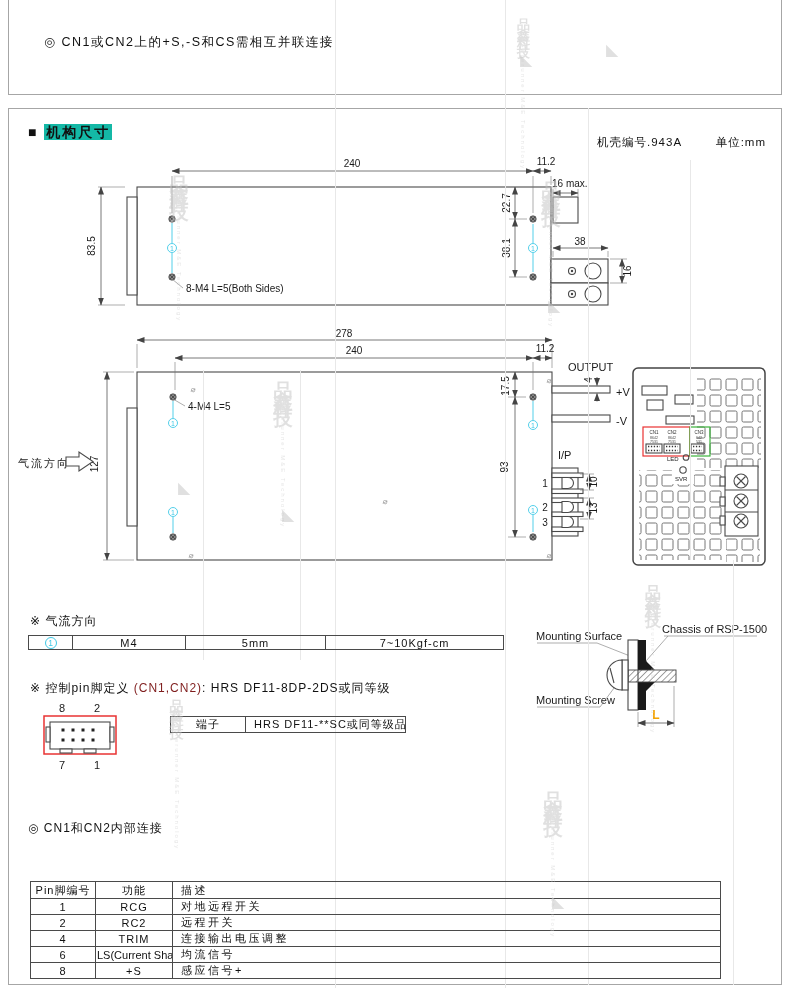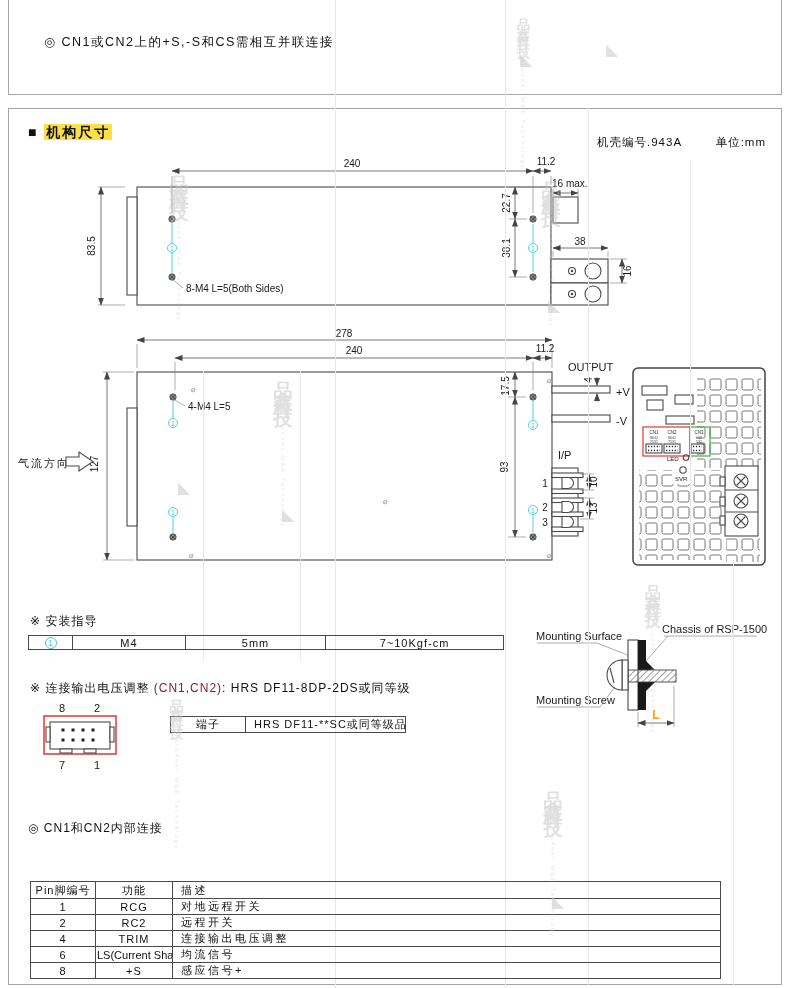--- a/index.html
+++ b/index.html
@@ -2,21 +2,21 @@
 <html><head>
 <meta charset="utf-8">
 <style>
   *{box-sizing:border-box;margin:0;padding:0}
   html,body{width:790px;height:988px}
   body{position:relative;background:#fff;font-family:"Liberation Sans","DejaVu Sans",sans-serif;color:#111;overflow:hidden}
   .frame{position:absolute;border:1px solid #a6a6a6;z-index:0}
   .vline{position:absolute;width:1px;background:#e8e8e8;z-index:2}
   .note{position:absolute;font-size:12.5px;letter-spacing:1.5px;z-index:3}
   .title{position:absolute;font-size:14px;font-weight:bold;letter-spacing:2px;z-index:3}
-  .title .hl{background:#fde047;padding:0 2px}
+  .title .hl{background:#14b8a6;padding:0 2px}
   .caseinfo{position:absolute;font-size:11.5px;letter-spacing:1px;z-index:3}
   .heading{position:absolute;font-size:12px;letter-spacing:1px;z-index:3}
   svg.draw{position:absolute;left:0;top:0;z-index:1}
   .tbl{position:absolute;border-collapse:collapse;table-layout:fixed;z-index:3}
   .tbl th,.tbl td{border:1px solid #4a4a4a;font-weight:normal;font-size:11px;text-align:center;padding:0 3px;color:#111;letter-spacing:1px;white-space:nowrap;overflow:hidden}
   .tbl .lft{text-align:left;padding-left:8px;letter-spacing:2.5px}
   .h14 tr{height:14px}.h15 tr{height:15px}.h16 tr{height:16px}
   .orange{color:#f5a300;font-weight:bold}
   .red{color:#7f1d1d}
   .c1{display:inline-block;width:12px;height:12px;line-height:11px;border:1px solid #3fc9e6;border-radius:50%;color:#3fc9e6;font-size:8.5px;text-align:center;vertical-align:middle;letter-spacing:0}
@@ -314,40 +314,40 @@
       <rect x="71.5" y="738.5" width="3" height="3" fill="#222"></rect>
       <rect x="81.5" y="738.5" width="3" height="3" fill="#222"></rect>
       <rect x="91.5" y="738.5" width="3" height="3" fill="#222"></rect>
     <text class="lb" x="62" y="712" text-anchor="middle">8</text>
     <text class="lb" x="97" y="712" text-anchor="middle">2</text>
     <text class="lb" x="62" y="769" text-anchor="middle">7</text>
     <text class="lb" x="97" y="769" text-anchor="middle">1</text>
   </g>
 </svg>
 
-<div class="heading" style="left:30px;top:613px">※ 安装指导</div>
+<div class="heading" style="left:30px;top:613px">※ 气流方向</div>
 <table class="tbl h14" style="left:28px;top:635px;width:475px">
   <colgroup>
       <col style="width:44px">
       <col style="width:113px">
       <col style="width:140px">
       <col style="width:178px">
     </colgroup>
   <tbody>
   <tr>
     <td><span class="c1">1</span></td>
     <td>M4</td>
     <td>5mm</td>
     <td>7~10Kgf-cm</td>
   </tr>
 </tbody>
   </table>
 
 <div class="heading" style="left:30px;top:680px">
-  <span>※ 连接输出电压调整 </span><span class="red">(CN1,CN2)</span><span>: HRS DF11-8DP-2DS或同等级</span>
+  <span>※ 控制pin脚定义 </span><span class="red">(CN1,CN2)</span><span>: HRS DF11-8DP-2DS或同等级</span>
 </div>
 <table class="tbl h15" style="left:170px;top:716px;width:235px">
   <colgroup>
       <col style="width:75px">
       <col style="width:160px">
     </colgroup>
   <tbody>
   <tr>
     <td>端子</td>
     <td class="lft" style="letter-spacing:1px">HRS DF11-**SC或同等级品</td>

